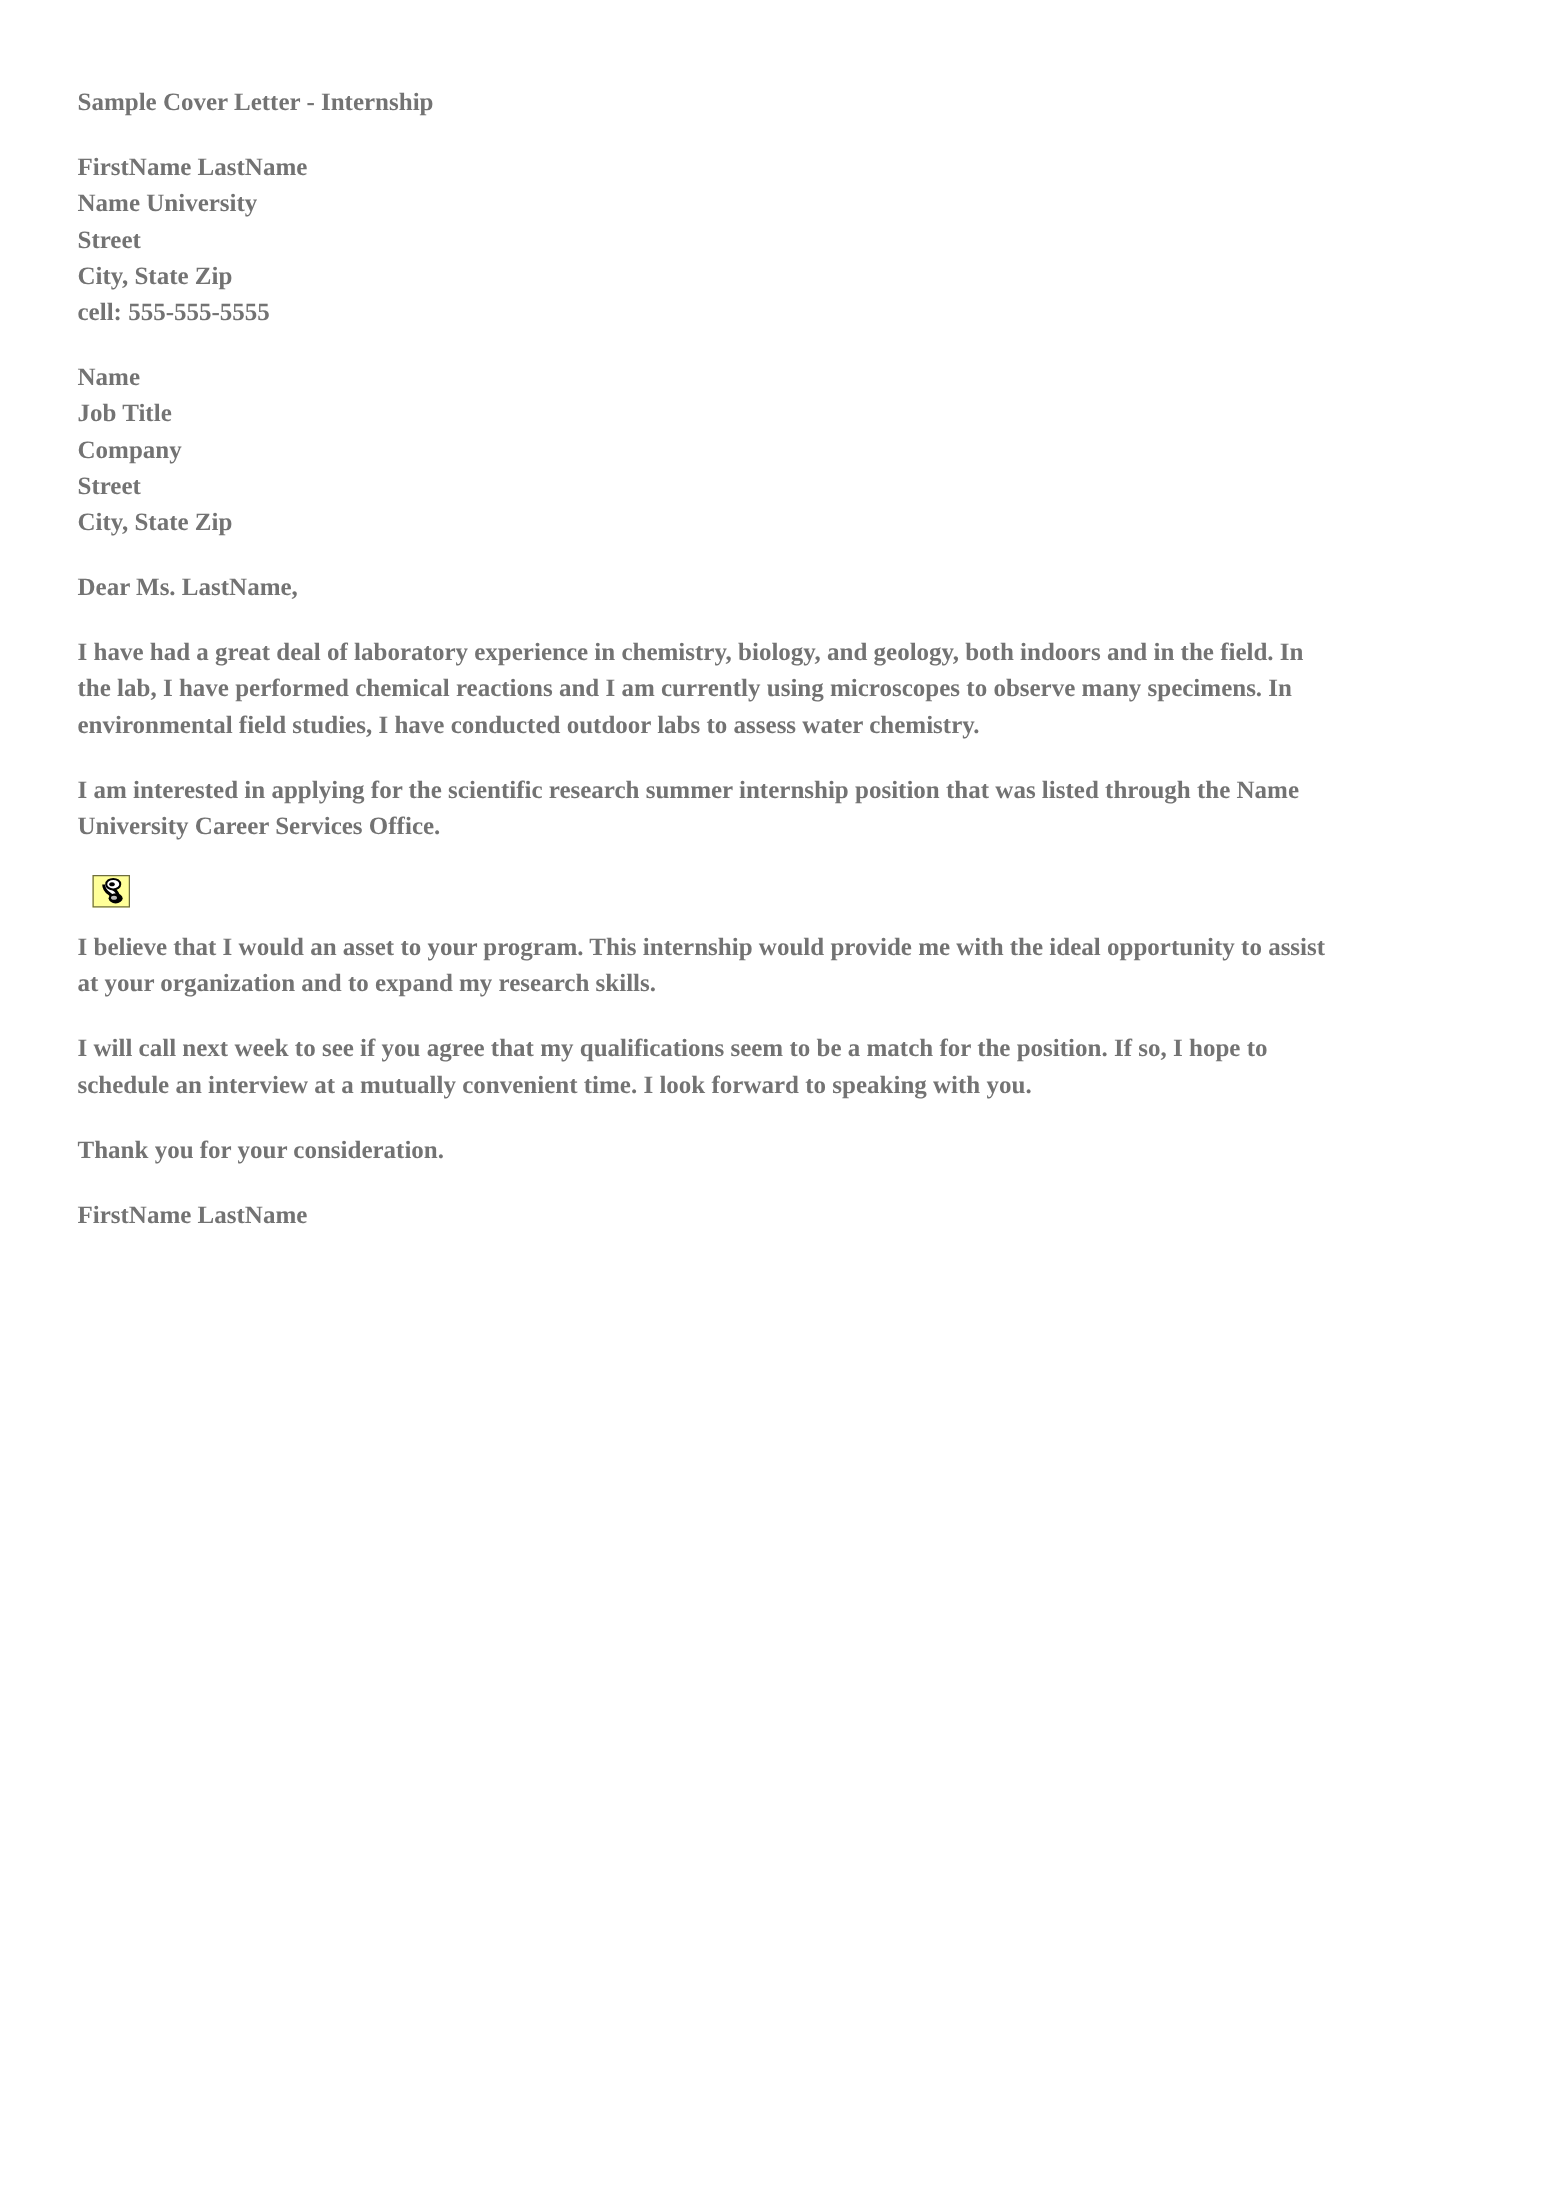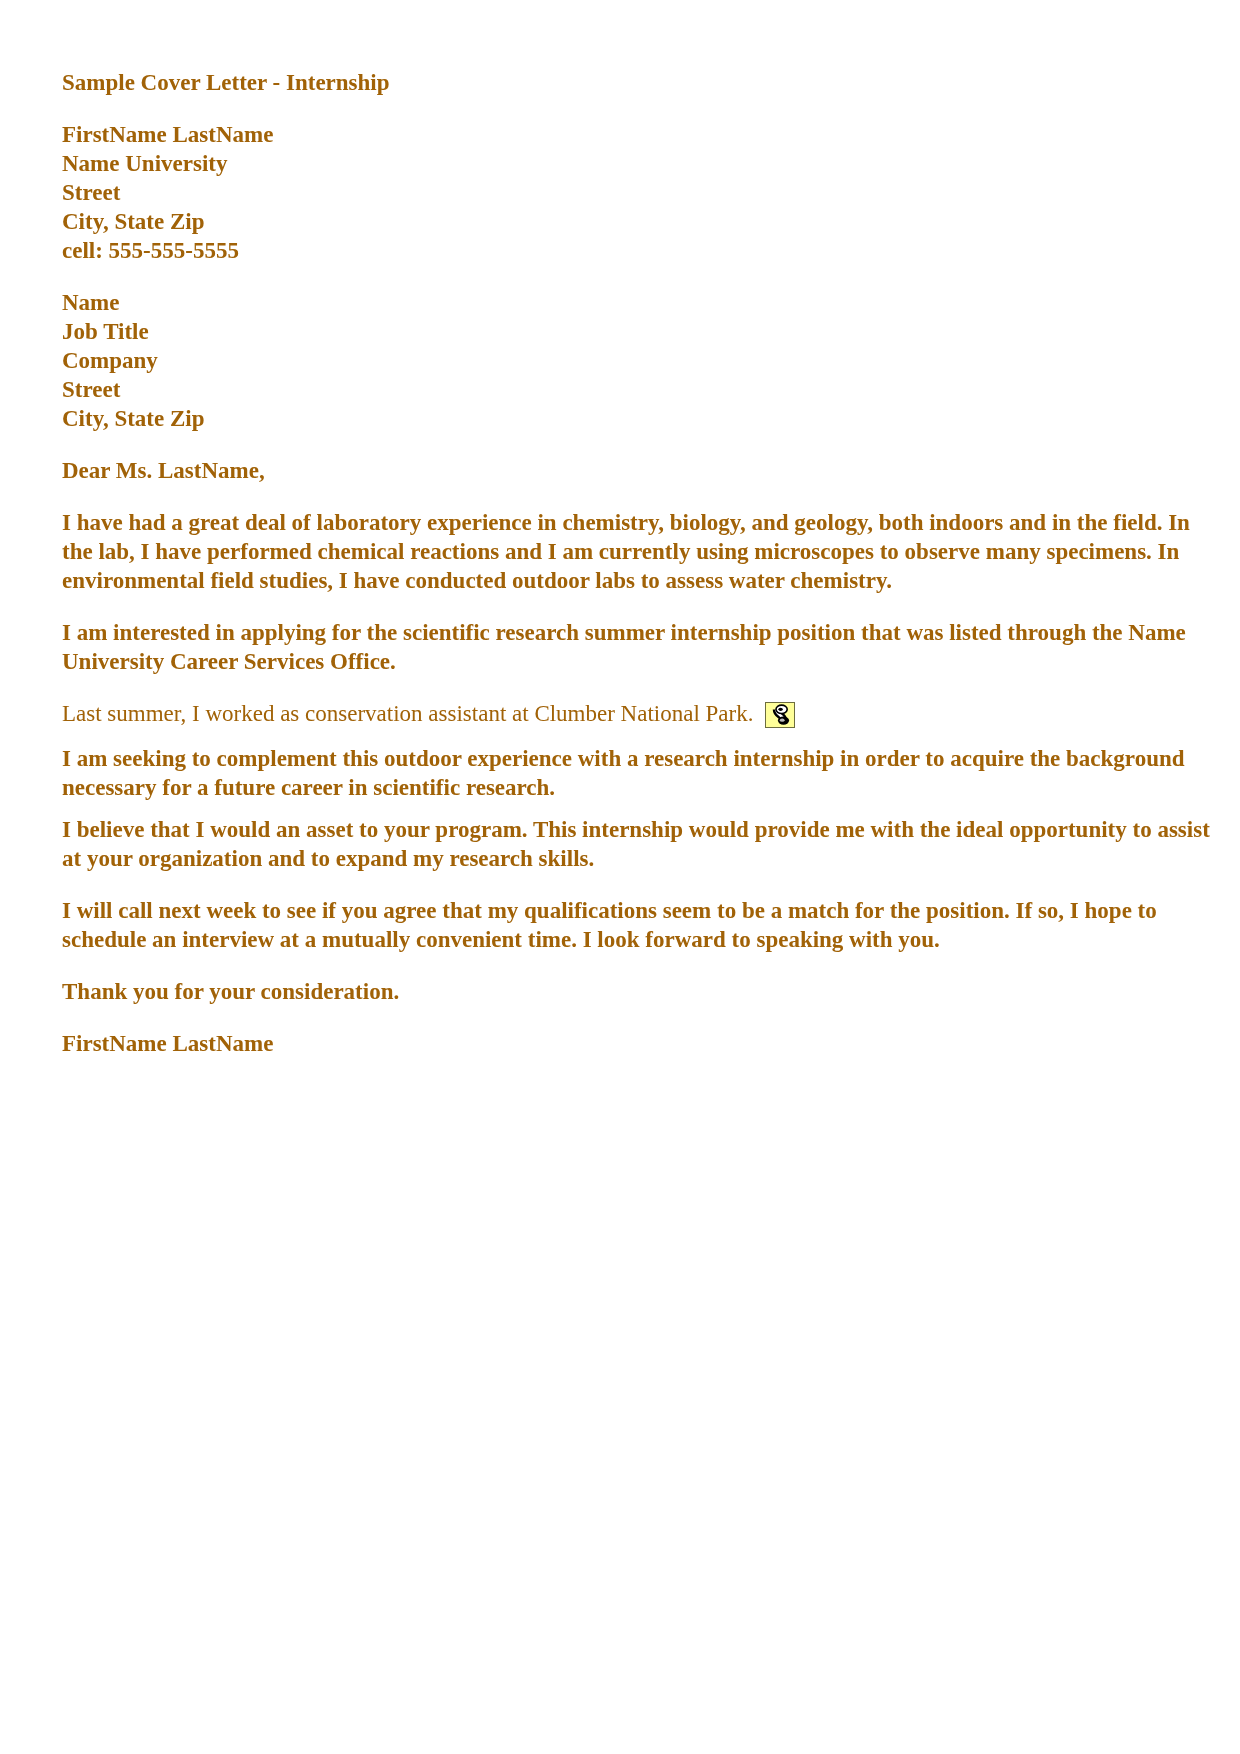--- a/index.html
+++ b/index.html
@@ -8,23 +8,23 @@
     background: #ffffff;
   }
   .page {
     position: relative;
     width: 1240px;
     height: 1754px;
     background: #ffffff;
     box-sizing: border-box;
     padding: 68px 54px 0 62px;
     font-family: "Liberation Serif", "DejaVu Serif", serif;
-    font-size: 23px;
+    font-size: 20px;
     line-height: 29px;
-    color: #a16207;
+    color: #737373;
     overflow: hidden;
   }
   .block {
     white-space: pre;       
     margin: 0 0 23px 0;
     font-weight: bold;
   }
   .title {
     font-weight: bold;
   }
@@ -68,32 +68,30 @@
   <div class="block">Dear Ms. LastName,</div>
 
   <div class="block">I have had a great deal of laboratory experience in chemistry, biology, and geology, both indoors and in the field. In
 the lab, I have performed chemical reactions and I am currently using microscopes to observe many specimens. In
 environmental field studies, I have conducted outdoor labs to assess water chemistry.</div>
 
   <div class="block">I am interested in applying for the scientific research summer internship position that was listed through the Name
 University Career Services Office.</div>
 
   <div class="park-line">
-    <span>Last summer, I worked as conservation assistant at Clumber National Park.</span><span class="scroll-icon" id="scroll-icon-box" style="background: rgb(255, 255, 153); border-color: rgb(109, 109, 63);"><svg width="28" height="24" viewBox="0 0 28 24">
+    <span class="scroll-icon" id="scroll-icon-box" style="background: rgb(255, 255, 153); border-color: rgb(109, 109, 63);"><svg width="28" height="24" viewBox="0 0 28 24">
         <path d="M10.5,6.5 C10.5,12.5 17.5,11.5 17.5,17.5" fill="none" stroke="#000000" stroke-width="7.5"></path>
         <path d="M10.5,6.5 C10.5,12.5 17.5,11.5 17.5,17.5" fill="none" stroke="#ffffff" stroke-width="2.6"></path>
         <ellipse cx="17.5" cy="17.6" rx="5.6" ry="4.1" fill="#000000"></ellipse>
         <ellipse cx="16.2" cy="17.2" rx="2.4" ry="1.6" fill="#bbbbbb"></ellipse>
         <ellipse cx="15.6" cy="6.3" rx="5.6" ry="4.2" fill="#ffffff" stroke="#000000" stroke-width="1.6"></ellipse>
         <ellipse cx="14.6" cy="6.3" rx="2.2" ry="1.6" fill="#000000"></ellipse>
       </svg></span>
   </div>
 
-  <div class="block gap-xs">I am seeking to complement this outdoor experience with a research internship in order to acquire the background
-necessary for a future career in scientific research.</div>
 
   <div class="block">I believe that I would an asset to your program. This internship would provide me with the ideal opportunity to assist
 at your organization and to expand my research skills.</div>
 
   <div class="block">I will call next week to see if you agree that my qualifications seem to be a match for the position. If so, I hope to
 schedule an interview at a mutually convenient time. I look forward to speaking with you.</div>
 
   <div class="block">Thank you for your consideration.</div>
 
 

